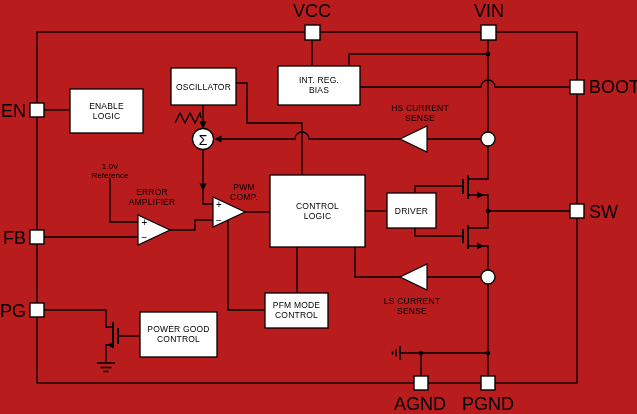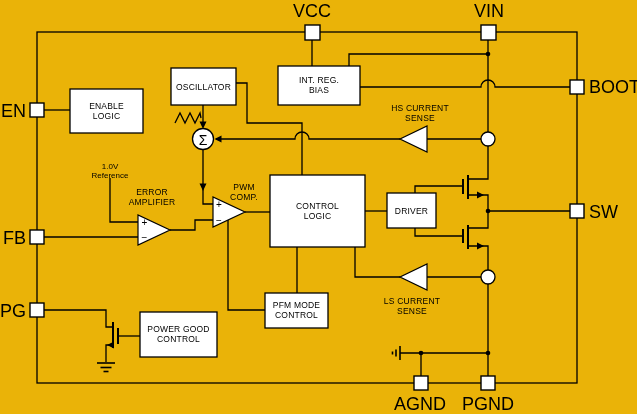--- a/index.html
+++ b/index.html
@@ -1,16 +1,16 @@
 <!DOCTYPE html>
 <html><head>
 <meta charset="utf-8">
 <style>
   html, body { margin: 0; padding: 0; background: #ffffff; }
-  #stage { position: relative; width: 637px; height: 414px; background: #eab308; overflow: hidden; }
+  #stage { position: relative; width: 637px; height: 414px; background: #b91c1c; overflow: hidden; }
   svg { display: block; }
   text {
     font-family: "Liberation Sans", "DejaVu Sans", sans-serif;
     fill: #000000;
   }
   .pin-label  { font-size: 18px; }
   .blk-label  { font-size: 8.5px; letter-spacing: 0.2px; }
   .sm-label   { font-size: 8px; }
   .sigma-txt  { font-size: 14px; }
   .pm-txt     { font-size: 10px; }

